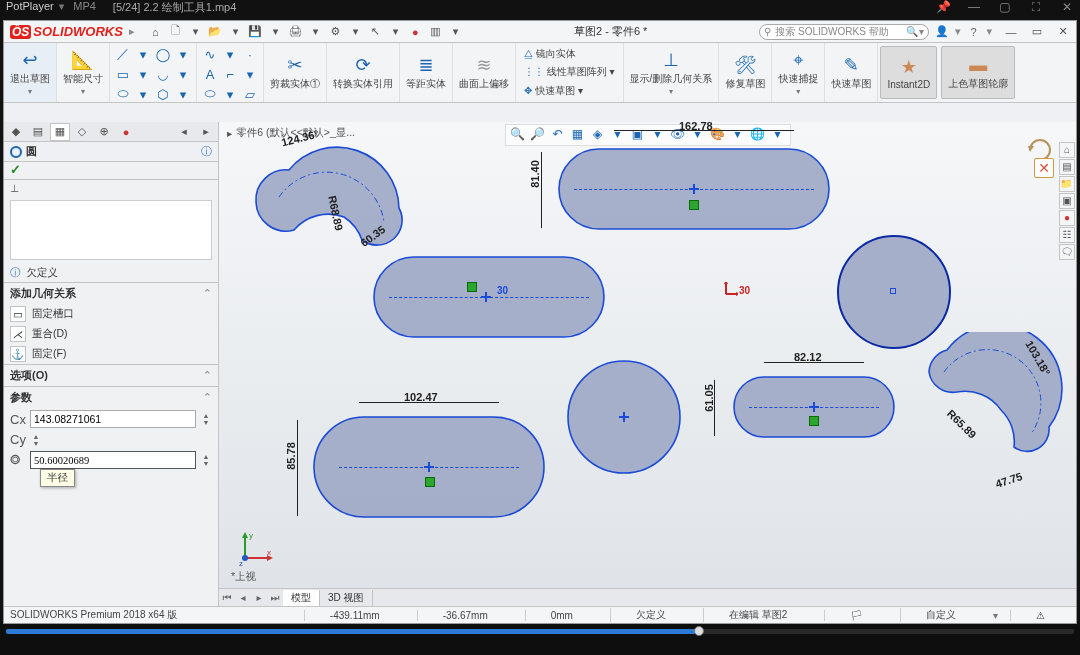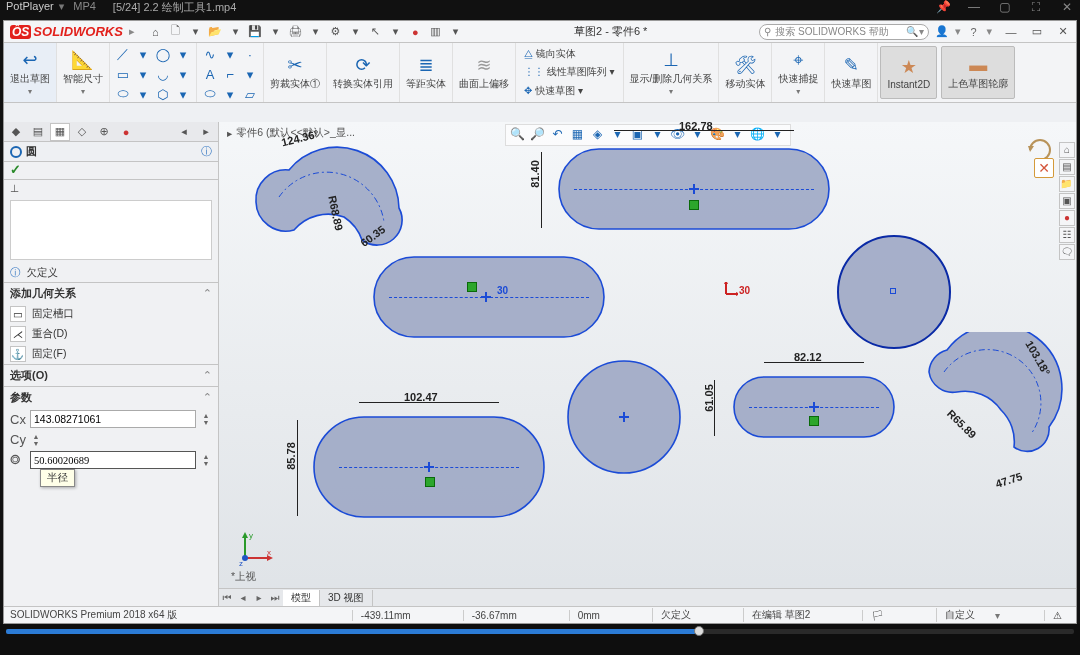--- a/index.html
+++ b/index.html
@@ -60,21 +60,21 @@
   .confirm { position:absolute; top:36px; right:22px; width:20px;height:20px;background:#fff;border:1px solid #d49a3a;color:#d4553a;font-size:14px;text-align:center;line-height:18px;border-radius:2px;}
   .rot { position:absolute; top:14px; right:22px; width:28px;height:28px; }
   .triad { position:absolute; left:18px; bottom:40px; width:40px;height:40px;}
   .viewlbl { position:absolute; left:12px; bottom:22px; font-size:10.5px; color:#555;}
   .vtabs { position:absolute; left:0; bottom:0; height:18px; right:0; background:#e6e8eb; border-top:1px solid #c4c4c4; display:flex; align-items:center; font-size:10px;}
   .vtabs .nb{ width:16px;text-align:center;color:#666;}
   .vtabs .vt { padding:1px 8px; border-right:1px solid #c4c4c4;}
   .vtabs .vt.active{ background:#fff;}
   .statusbar { position:absolute; left:0; right:0; bottom:0; height:17px; border-top:1px solid #c4c4c4; background:#f4f5f7; display:flex; align-items:center; font-size:10px; padding:0 6px; gap:12px; color:#444;}
   .statusbar .spacer{flex:1;}
-  .statusbar .cell{border-left:1px solid #ccc;padding:0 8px;margin-left:32px;}
+  .statusbar .cell{border-left:1px solid #ccc;padding:0 25px;}
   .shape { position:absolute; fill:#9fa9c6; fill-opacity:0.92; stroke:#1b4bd6; stroke-width:1.6; }
   .dim { position:absolute; font-size:11px; color:#222; font-weight:bold;}
   .dim.blue{ color:#1b4bd6;}
   .centermark { position:absolute; width:10px;height:10px; }
   .centermark::before,.centermark::after{content:"";position:absolute;background:#1b4bd6;}
   .centermark::before{left:4px;top:0;width:2px;height:10px;}
   .centermark::after{top:4px;left:0;height:2px;width:10px;}
   .greensq{position:absolute;width:10px;height:10px;background:#2ca62c;border:1px solid #0a6a0a;}
   .dashline{position:absolute;border-top:1px dashed #1b4bd6;}
   .dimline{position:absolute;background:#222;}
@@ -201,21 +201,21 @@
       <span><span style="color:#1b66b3">⋮⋮</span> <span>线性草图阵列</span> ▾</span>
       <span><span style="color:#1b66b3">✥</span> <span>快速草图</span> ▾</span>
     </div>
     <div class="rbtn">
         <span class="ico">⊥</span>
         <span>显示/删除几何关系</span>
         <span style="font-size:8px;color:#777">▾</span>
       </div>
     <div class="rbtn">
         <span class="ico">🛠</span>
-        <span>移动实体</span>
+        <span>修复草图</span>
       </div>
     <div class="rbtn">
         <span class="ico">⌖</span>
         <span>快速捕捉</span>
         <span style="font-size:8px;color:#777">▾</span>
       </div>
     <div class="rbtn">
         <span class="ico">✎</span>
         <span>快速草图</span>
       </div>

